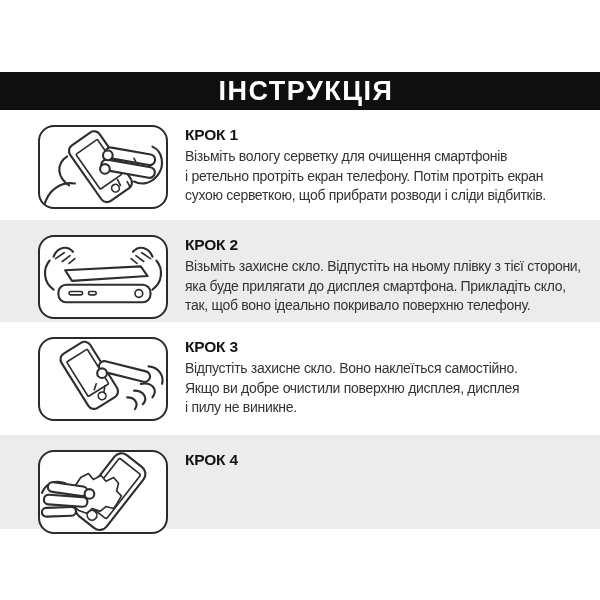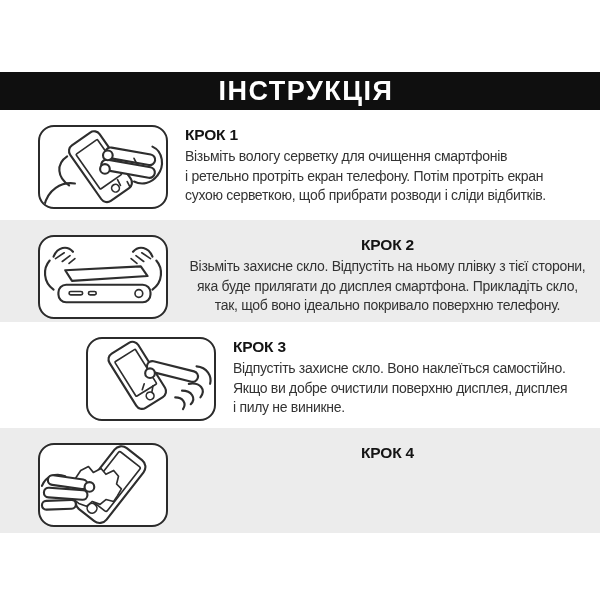--- a/index.html
+++ b/index.html
@@ -14,25 +14,25 @@
     height:38px;background:#0f0f0f;color:#fff;
     display:flex;align-items:center;justify-content:center;padding-left:12px;
   }
   .header-bar .title{
     font-size:27px;font-weight:bold;letter-spacing:1.5px;
   }
   .step-section{
     display:flex;align-items:flex-start;
     padding:15px 0 8px 38px;box-sizing:border-box;
   }
-  .step-section.alt{background:#ececec;text-align:center;}
+  .step-section.alt{background:#ececec;}
   .s1{height:110px;}
   .s2{height:102px;}
-  .s3{height:106px;margin-left:48px;}
-  .s4{height:105px;}
+  .s3{height:106px;}
+  .s4{height:94px;margin-top:7px;}
   .illu-box{
     flex:0 0 130px;width:130px;height:84px;
     border:2.5px solid #2b2b2b;border-radius:16px;
     background:#fff;box-sizing:border-box;
     display:flex;align-items:center;justify-content:center;
     overflow:hidden;
   }
   .illu-box svg{display:block;}
   .step-text-block{margin-left:17px;margin-top:1px;width:405px;}
   .step-label{

